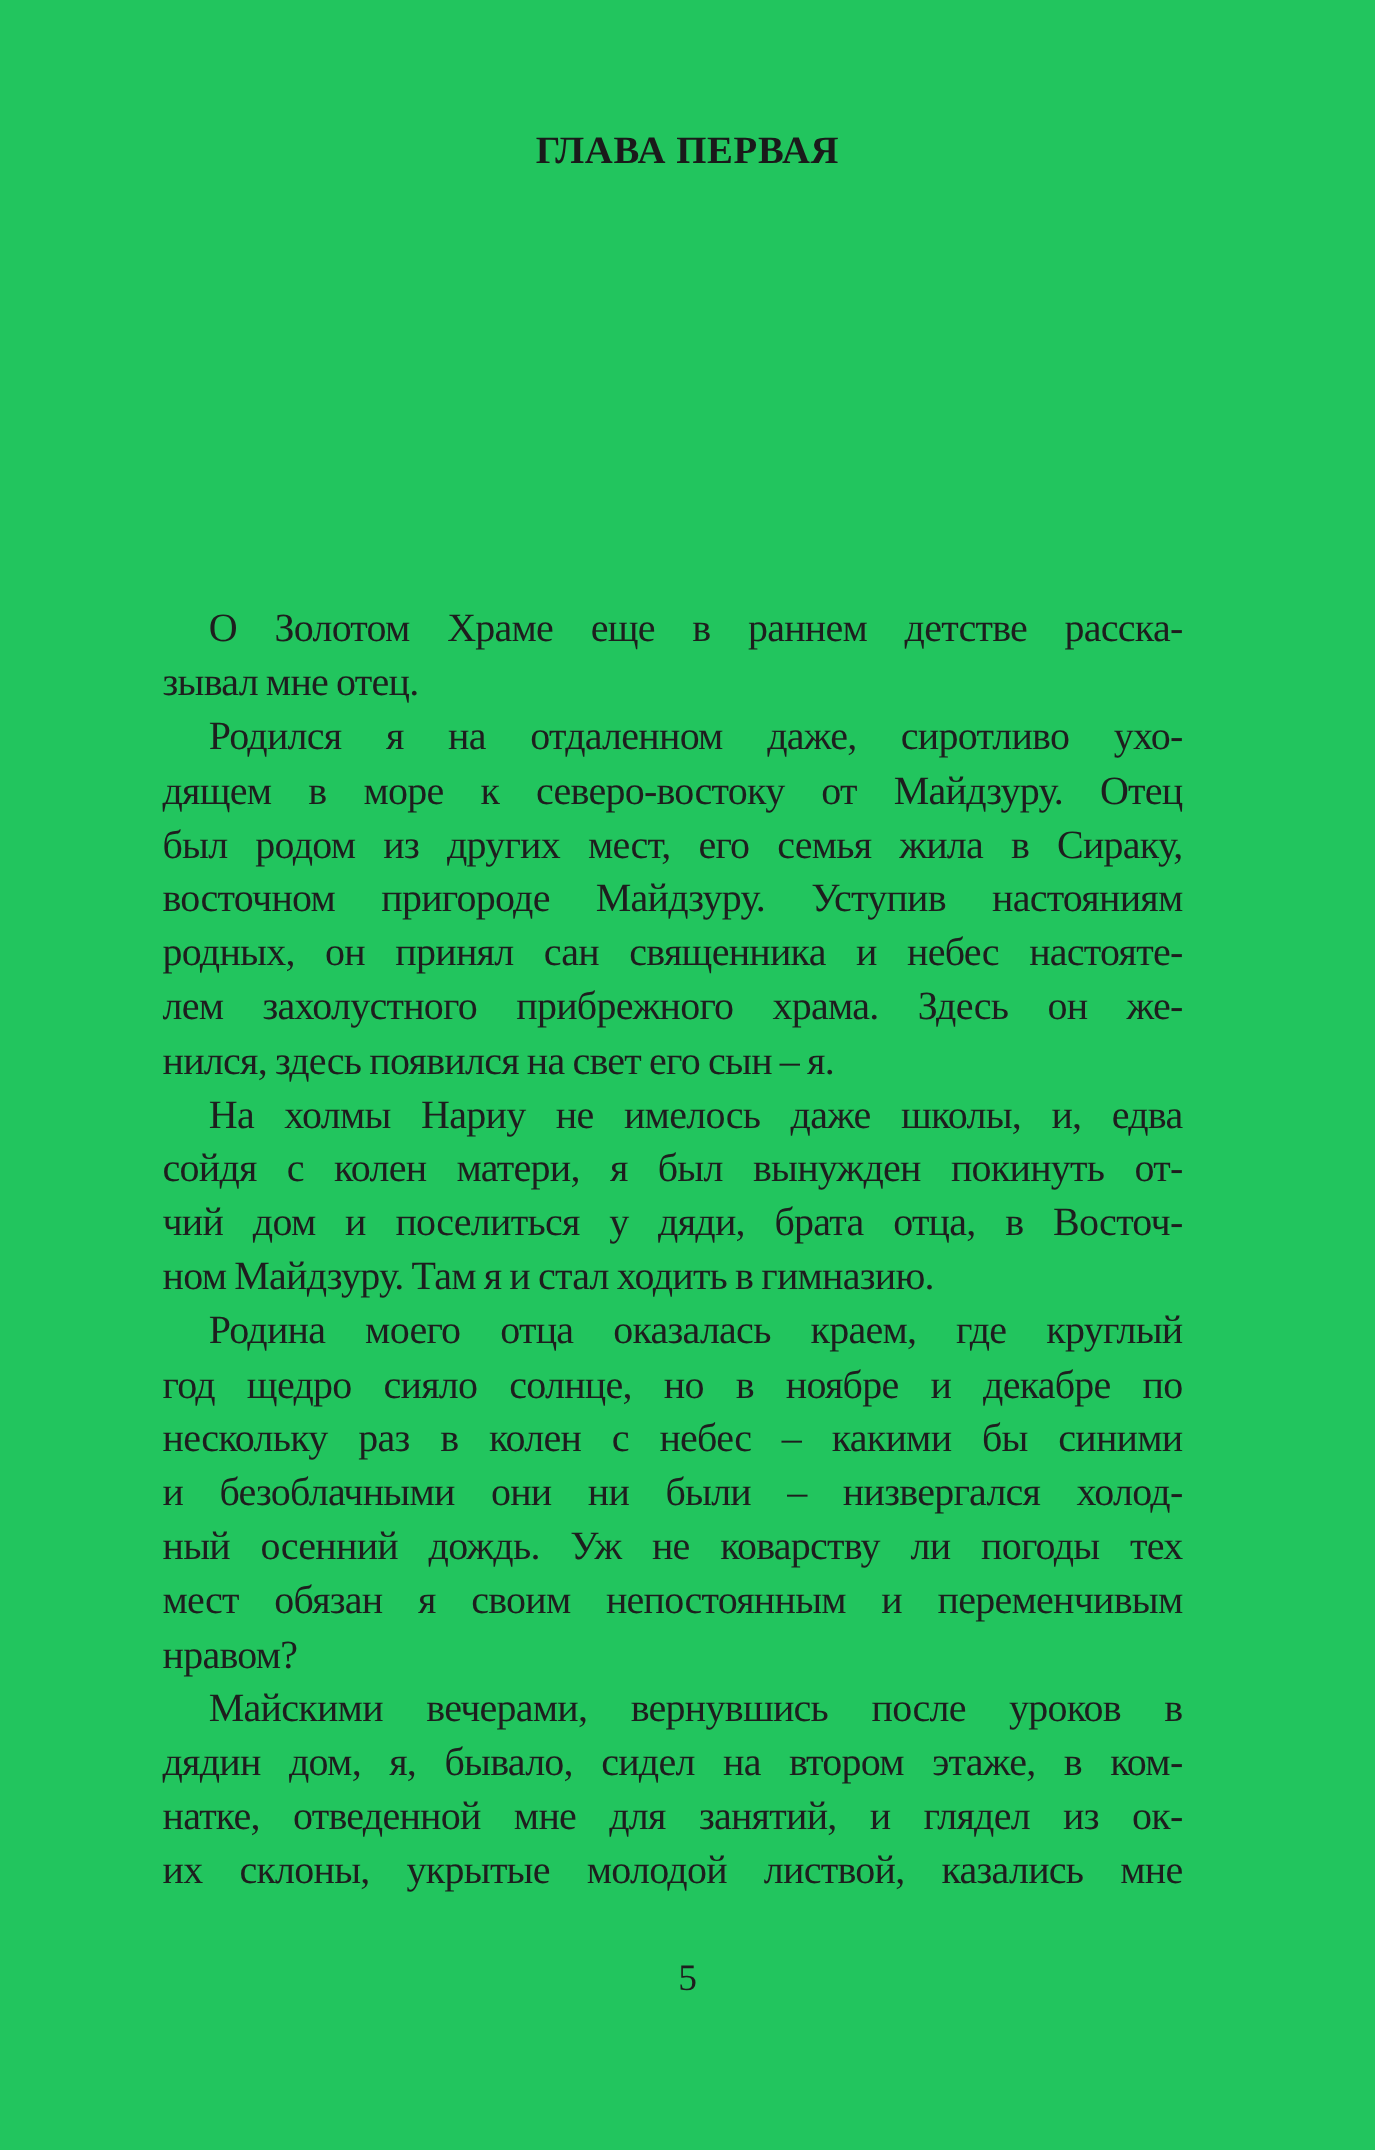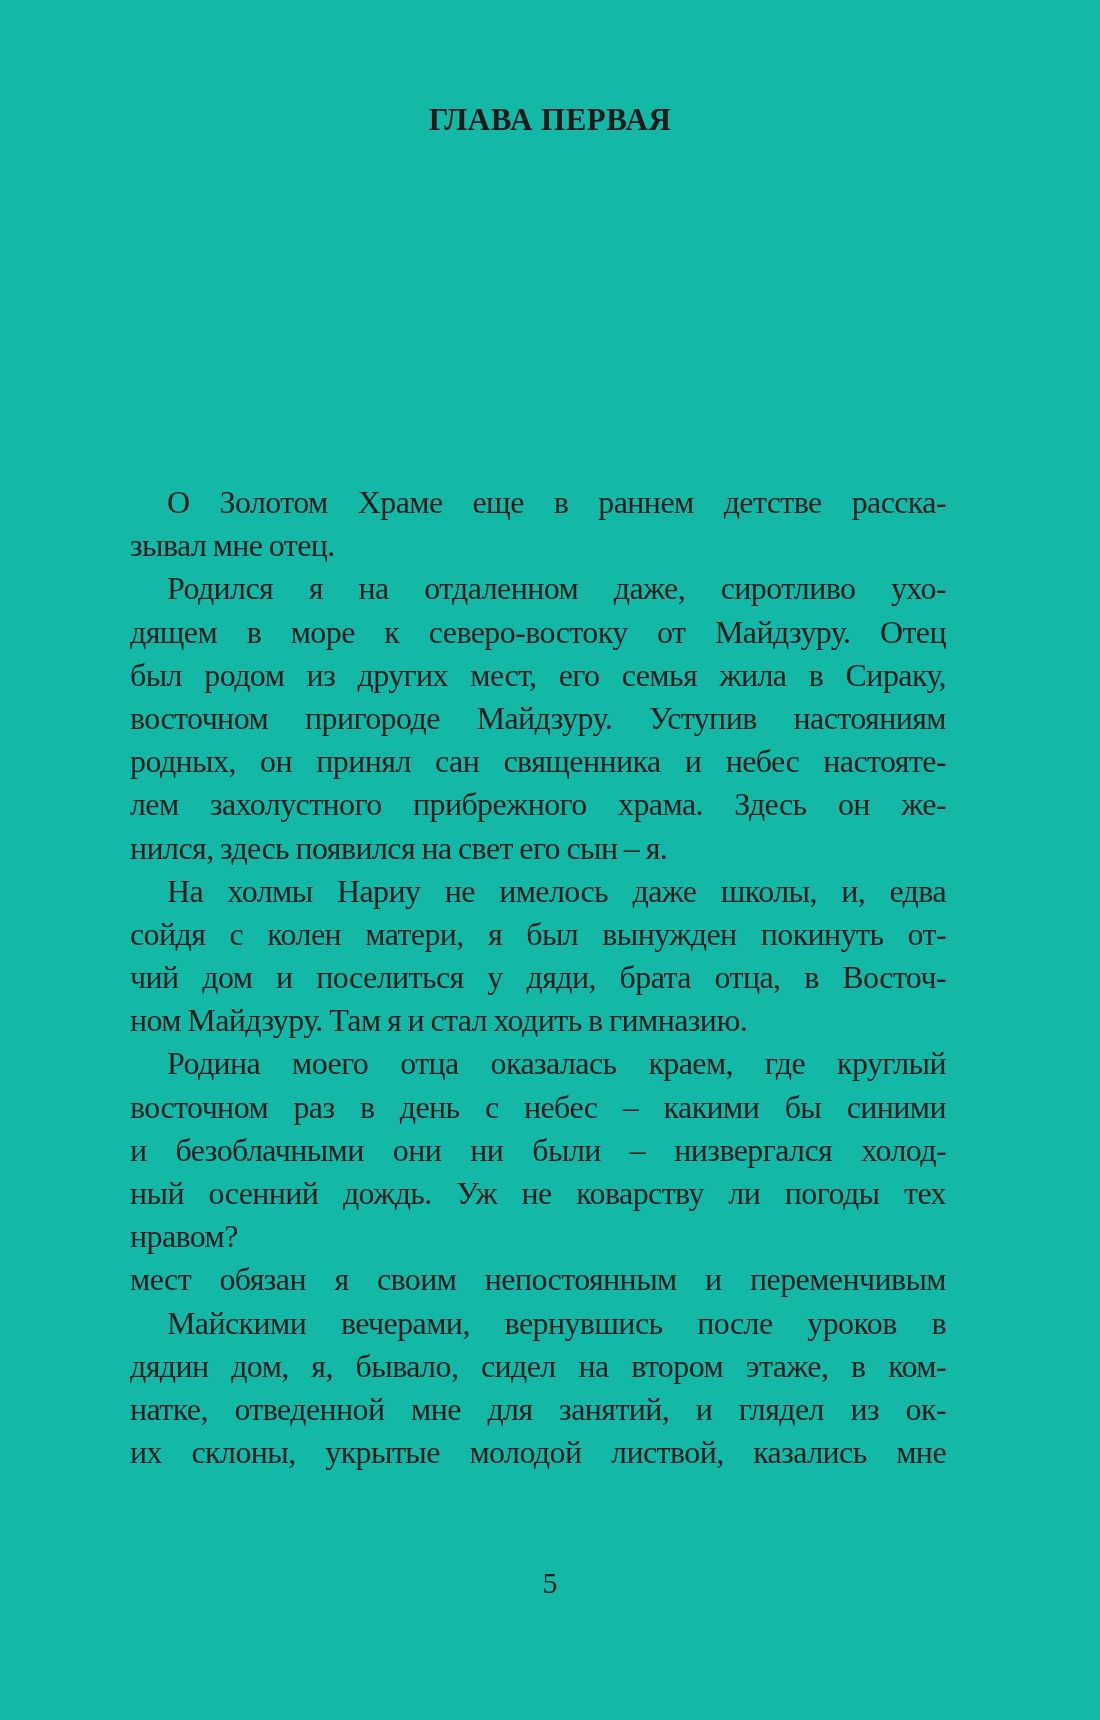--- a/index.html
+++ b/index.html
@@ -13,21 +13,21 @@
       position: relative;
       overflow: hidden;
       font-family: "Liberation Serif", "DejaVu Serif", serif;
       color: #1f1f1f;
     }
     .page {
       position: absolute;
       left: 0; top: 0;
       width: 1100px;
       height: 1720px;
-      background: #14b8a6;
+      background: #22c55e;
     }
     .chapter-title {
       position: absolute;
       top: 100px;
       left: 0;
       width: 1100px;
       text-align: center;
       font-weight: bold;
       font-size: 31px;
       letter-spacing: 0.5px;
@@ -97,25 +97,26 @@
 
     <div>
       <span class="line indent">На холмы Нариу не имелось даже школы, и, едва</span>
       <span class="line">сойдя с колен матери, я был вынужден покинуть от-</span>
       <span class="line">чий дом и поселиться у дяди, брата отца, в Восточ-</span>
       <span class="line last">ном Майдзуру. Там я и стал ходить в гимназию.</span>
     </div>
 
     <div>
       <span class="line indent">Родина моего отца оказалась краем, где круглый</span>
-      <span class="line">восточном раз в день с небес – какими бы синими</span>
+      <span class="line">год щедро сияло солнце, но в ноябре и декабре по</span>
+      <span class="line">нескольку раз в колен с небес – какими бы синими</span>
       <span class="line">и безоблачными они ни были – низвергался холод-</span>
       <span class="line">ный осенний дождь. Уж не коварству ли погоды тех</span>
+      <span class="line">мест обязан я своим непостоянным и переменчивым</span>
       <span class="line last">нравом?</span>
-      <span class="line">мест обязан я своим непостоянным и переменчивым</span>
     </div>
 
     <div>
       <span class="line indent">Майскими вечерами, вернувшись после уроков в</span>
       <span class="line">дядин дом, я, бывало, сидел на втором этаже, в ком-</span>
       <span class="line">натке, отведенной мне для занятий, и глядел из ок-</span>
       <span class="line">их склоны, укрытые молодой листвой, казались мне</span>
     </div>
   </div>
 

